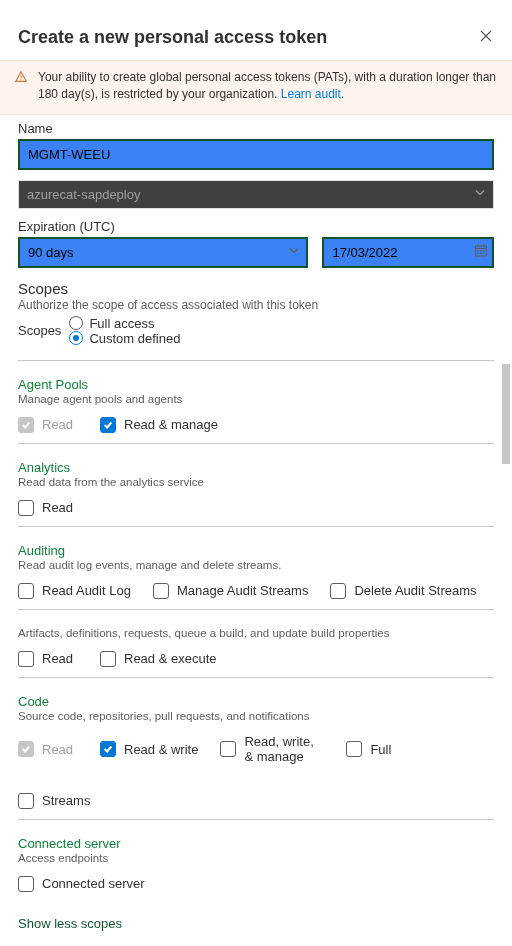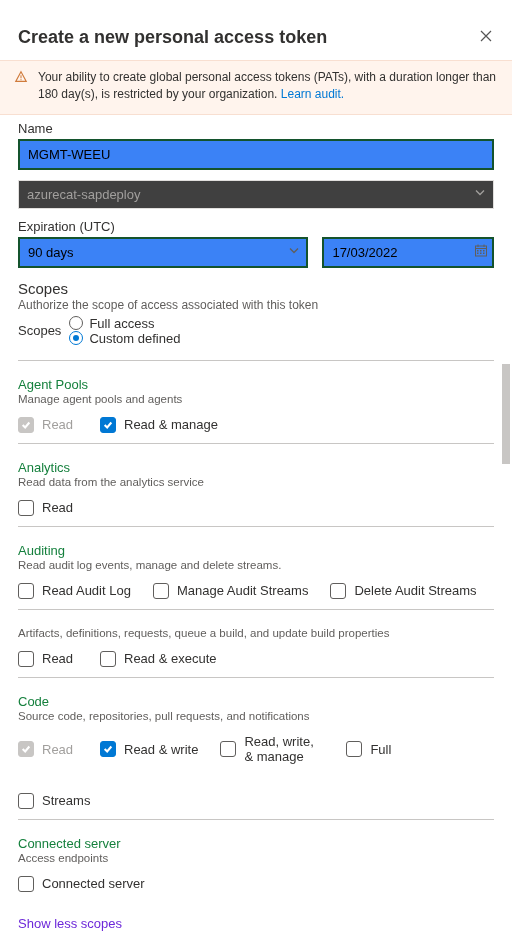--- a/index.html
+++ b/index.html
@@ -143,21 +143,21 @@
     display: inline-flex; align-items: center; justify-content: center;
     flex-shrink: 0;
     background: #fff;
   }
   .perm.disabled .cb { border-color: #c8c6c4; background: #c8c6c4; }
   .perm .cb.checked { background: #0078d4; border-color: #0078d4; }
   .perm .cb svg { width: 10px; height: 10px; }
   .perm .cb svg path { stroke: #fff; stroke-width: 2.5; fill: none; }
   .perm-wrap-2 { max-width: 80px; line-height: 1.2; }
 
-  .show-less { color: #6d28d9; font-size: 13px; cursor: pointer; display: inline-block; margin: 14px 0 12px 18px; }
+  .show-less { color: #14532d; font-size: 13px; cursor: pointer; display: inline-block; margin: 14px 0 12px 18px; }
 
   .footer { padding: 4px 18px 16px 18px; display: flex; gap: 8px; }
   .btn {
     font-size: 13px;
     padding: 6px 14px;
     border: none;
     cursor: pointer;
     font-family: inherit;
   }
   .btn.primary { background: #0078d4; color: #fff; }

